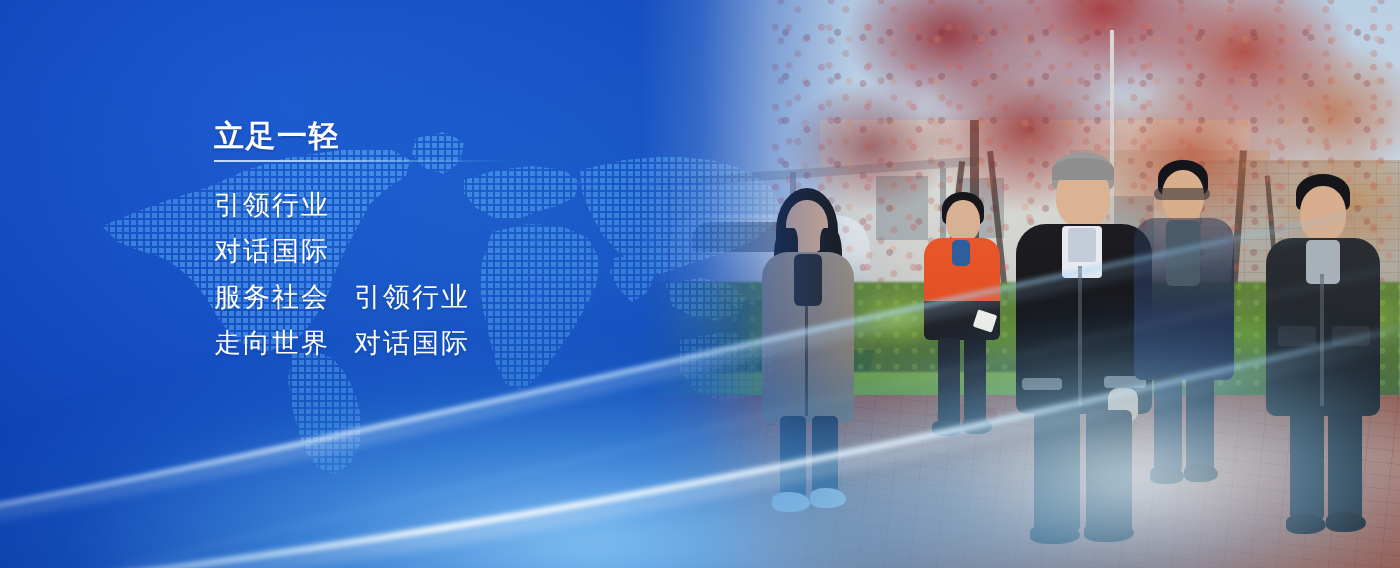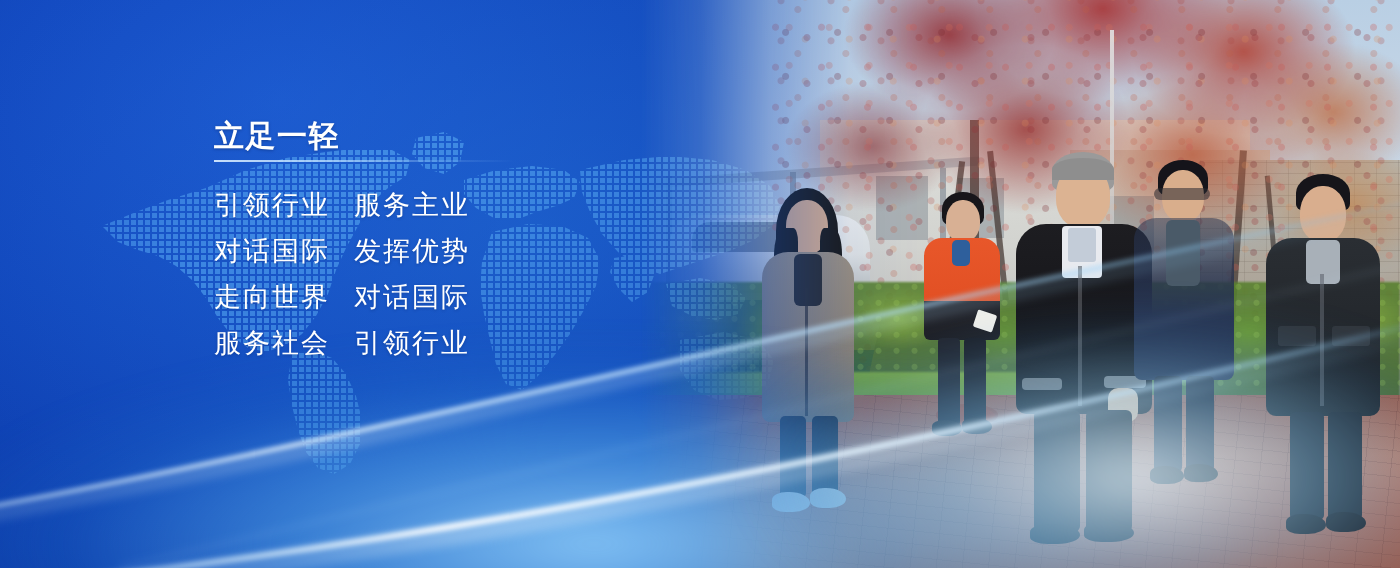--- a/index.html
+++ b/index.html
@@ -486,30 +486,28 @@
     <div class="title-row">
       <div class="title-cn">立足一轻</div>
     </div>
 
 
     <div class="divider"></div>
 
     <div class="slogans">
       <div class="slogan-line">
         <span class="slogan-a">引领行业</span>
-        <span class="slogan-b">服务主业</span>
       </div>
       <div class="slogan-line">
         <span class="slogan-a">对话国际</span>
-        <span class="slogan-b">发挥优势</span>
+      </div>
+      <div class="slogan-line">
+        <span class="slogan-a">服务社会</span>
+        <span class="slogan-b">引领行业</span>
       </div>
       <div class="slogan-line">
         <span class="slogan-a">走向世界</span>
         <span class="slogan-b">对话国际</span>
       </div>
-      <div class="slogan-line">
-        <span class="slogan-a">服务社会</span>
-        <span class="slogan-b">引领行业</span>
-      </div>
     </div>
 
   </div>
 </div>
 
 </body></html>

